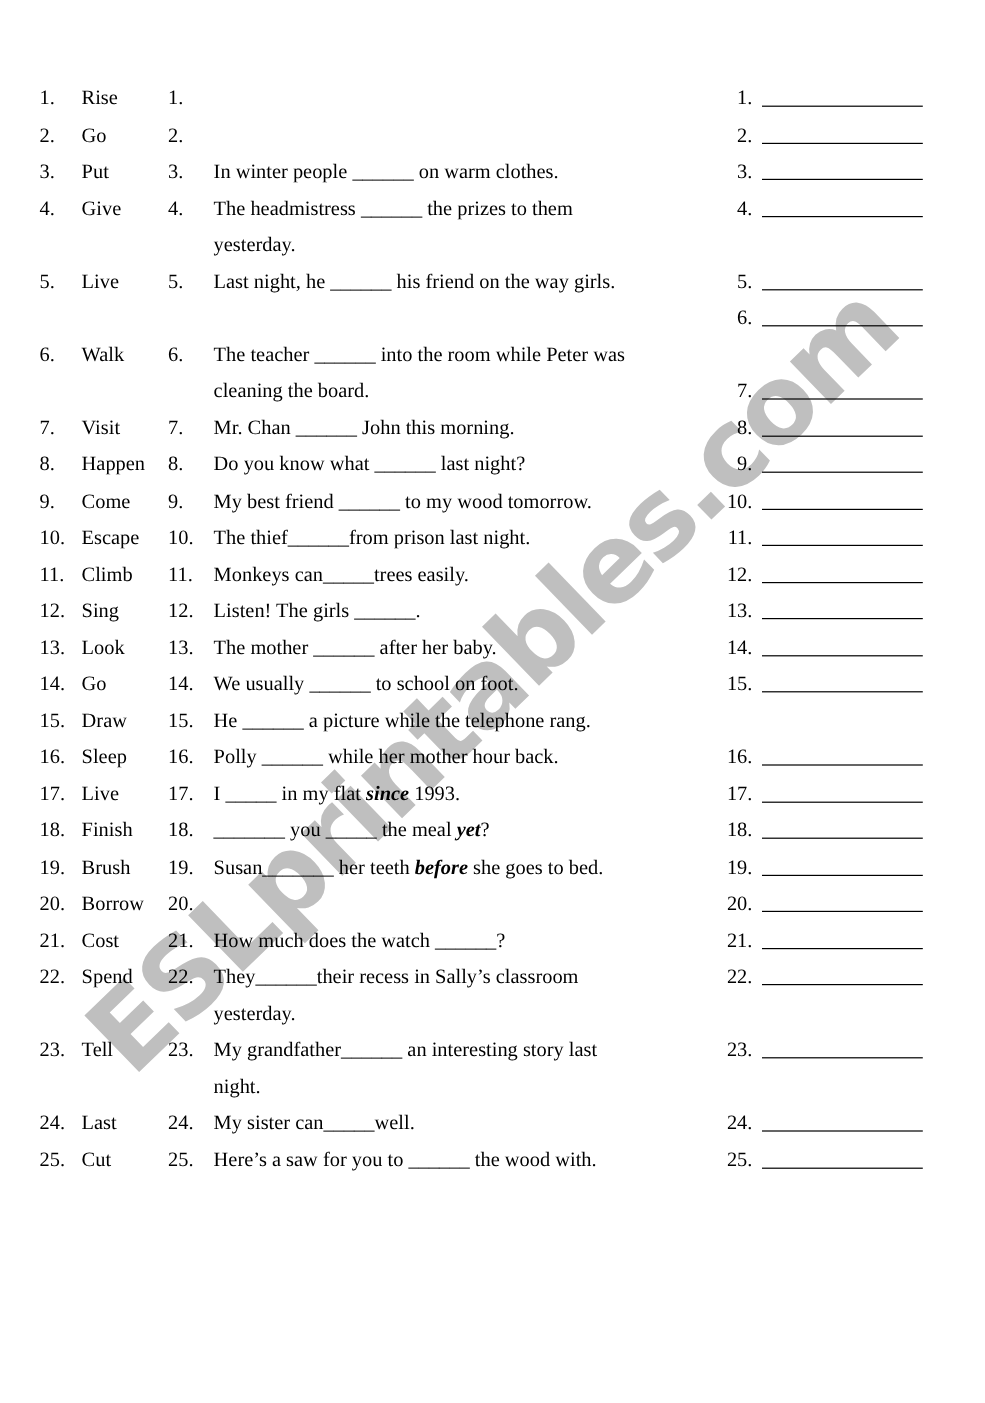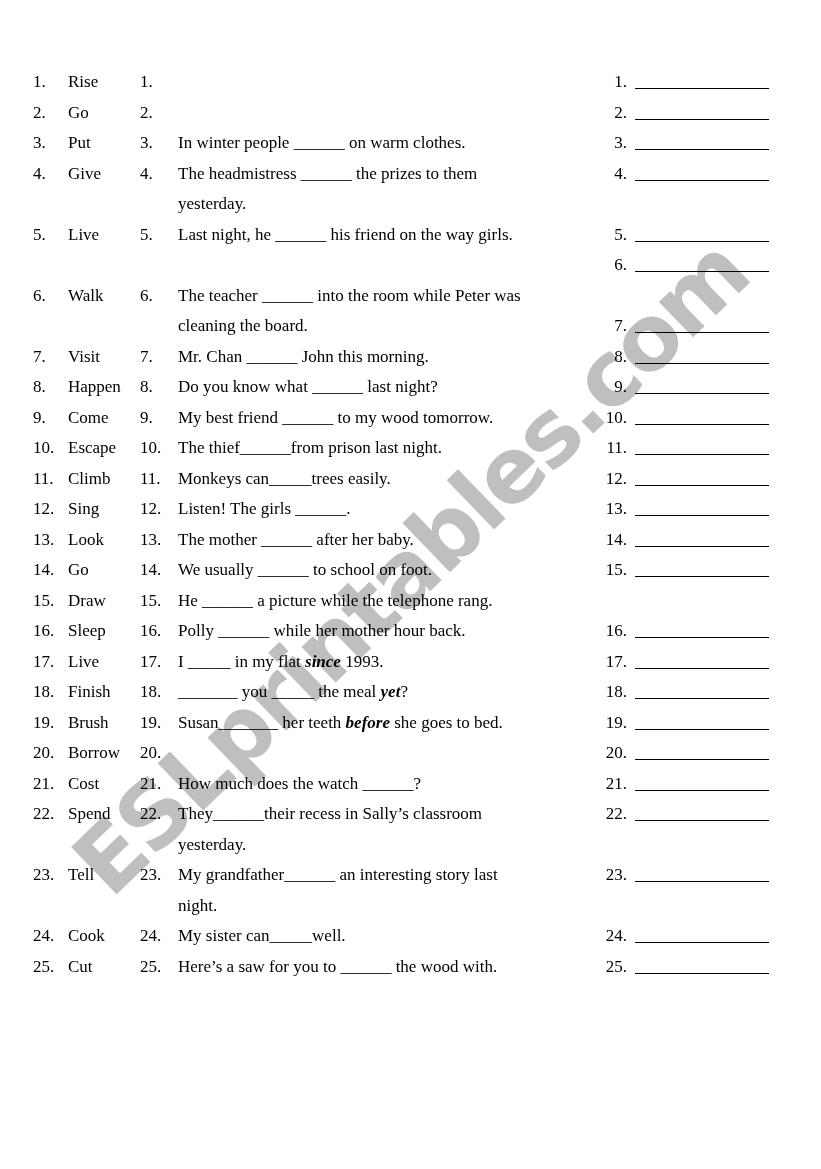--- a/index.html
+++ b/index.html
@@ -415,21 +415,21 @@
       <div class="row">
         <div class="cell cv"></div>
         <div class="cell cs">
           <span class="stext cont">night.</span>
         </div>
         <div class="cell ca"></div>
       </div>
       <div class="row">
         <div class="cell cv">
           <span class="num">24.</span>
-          <span class="vlabel">Cook</span>
+          <span class="vlabel">Last</span>
         </div>
         <div class="cell cs">
           <span class="num">24.</span>
           <span class="stext"><span class="seg">My sister can_____well.</span></span>
         </div>
         <div class="cell ca">
           <span class="num an">24.</span>
           <span class="aline"></span>
         </div>
       </div>

